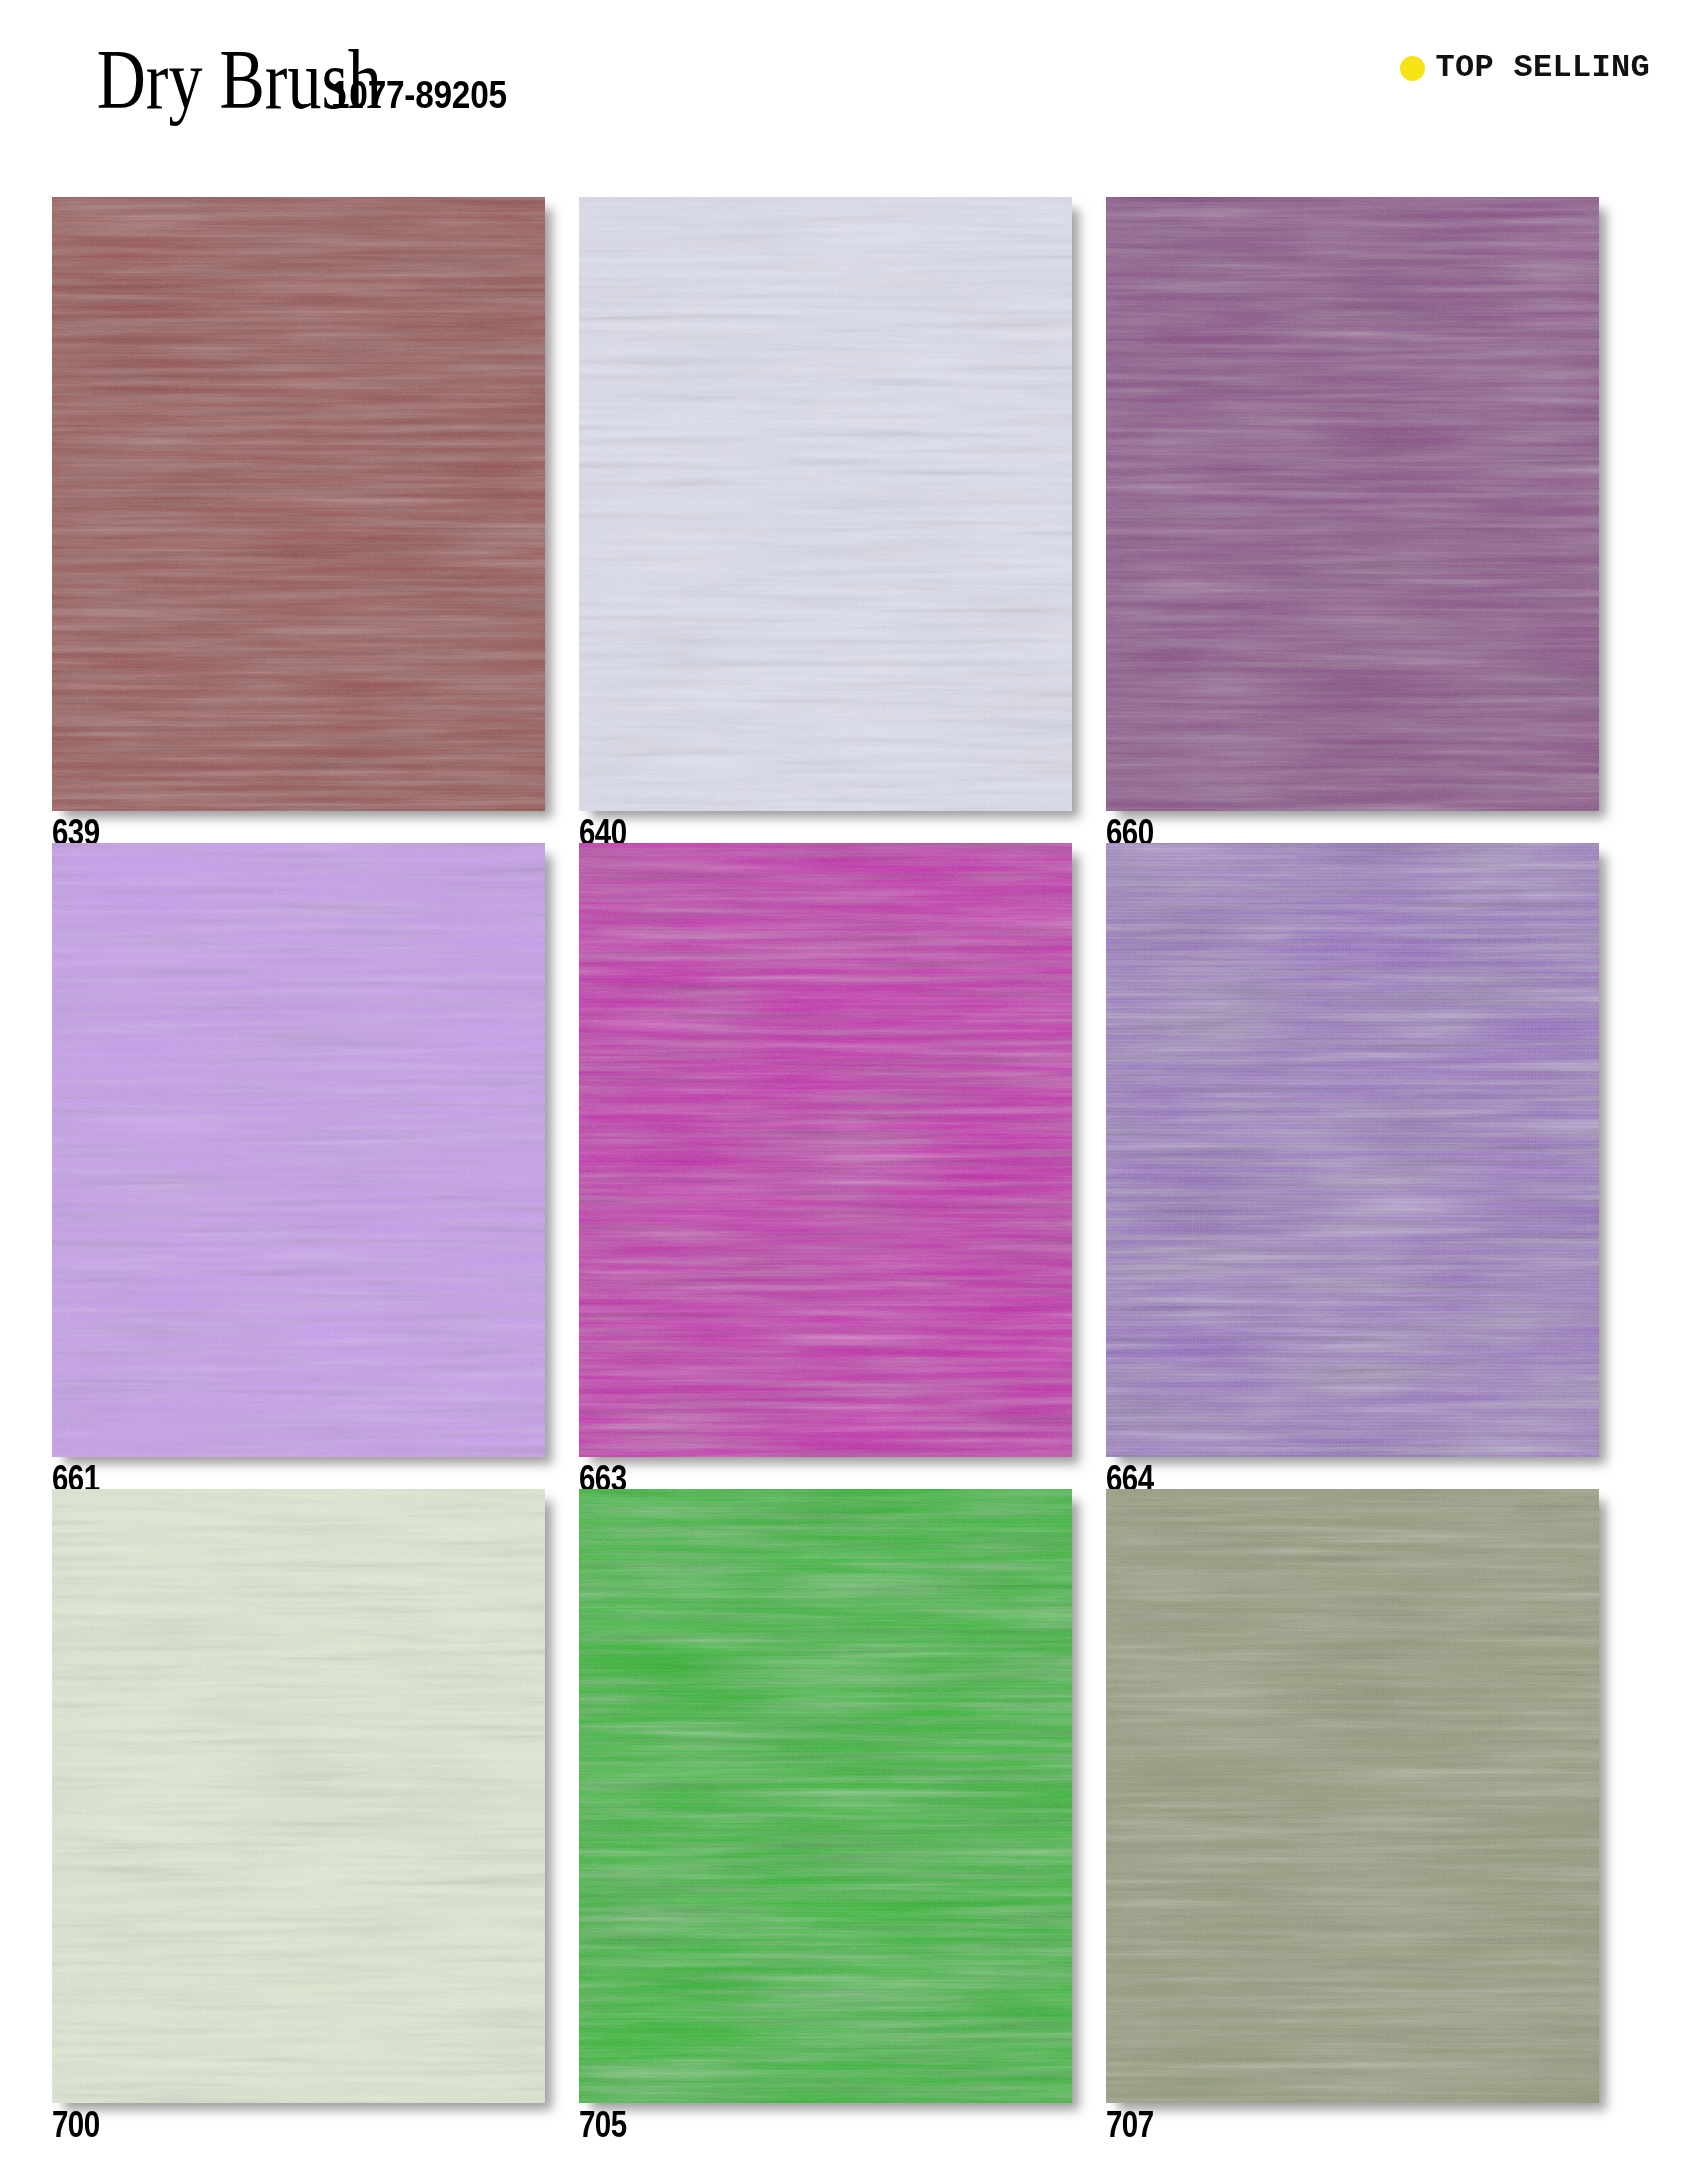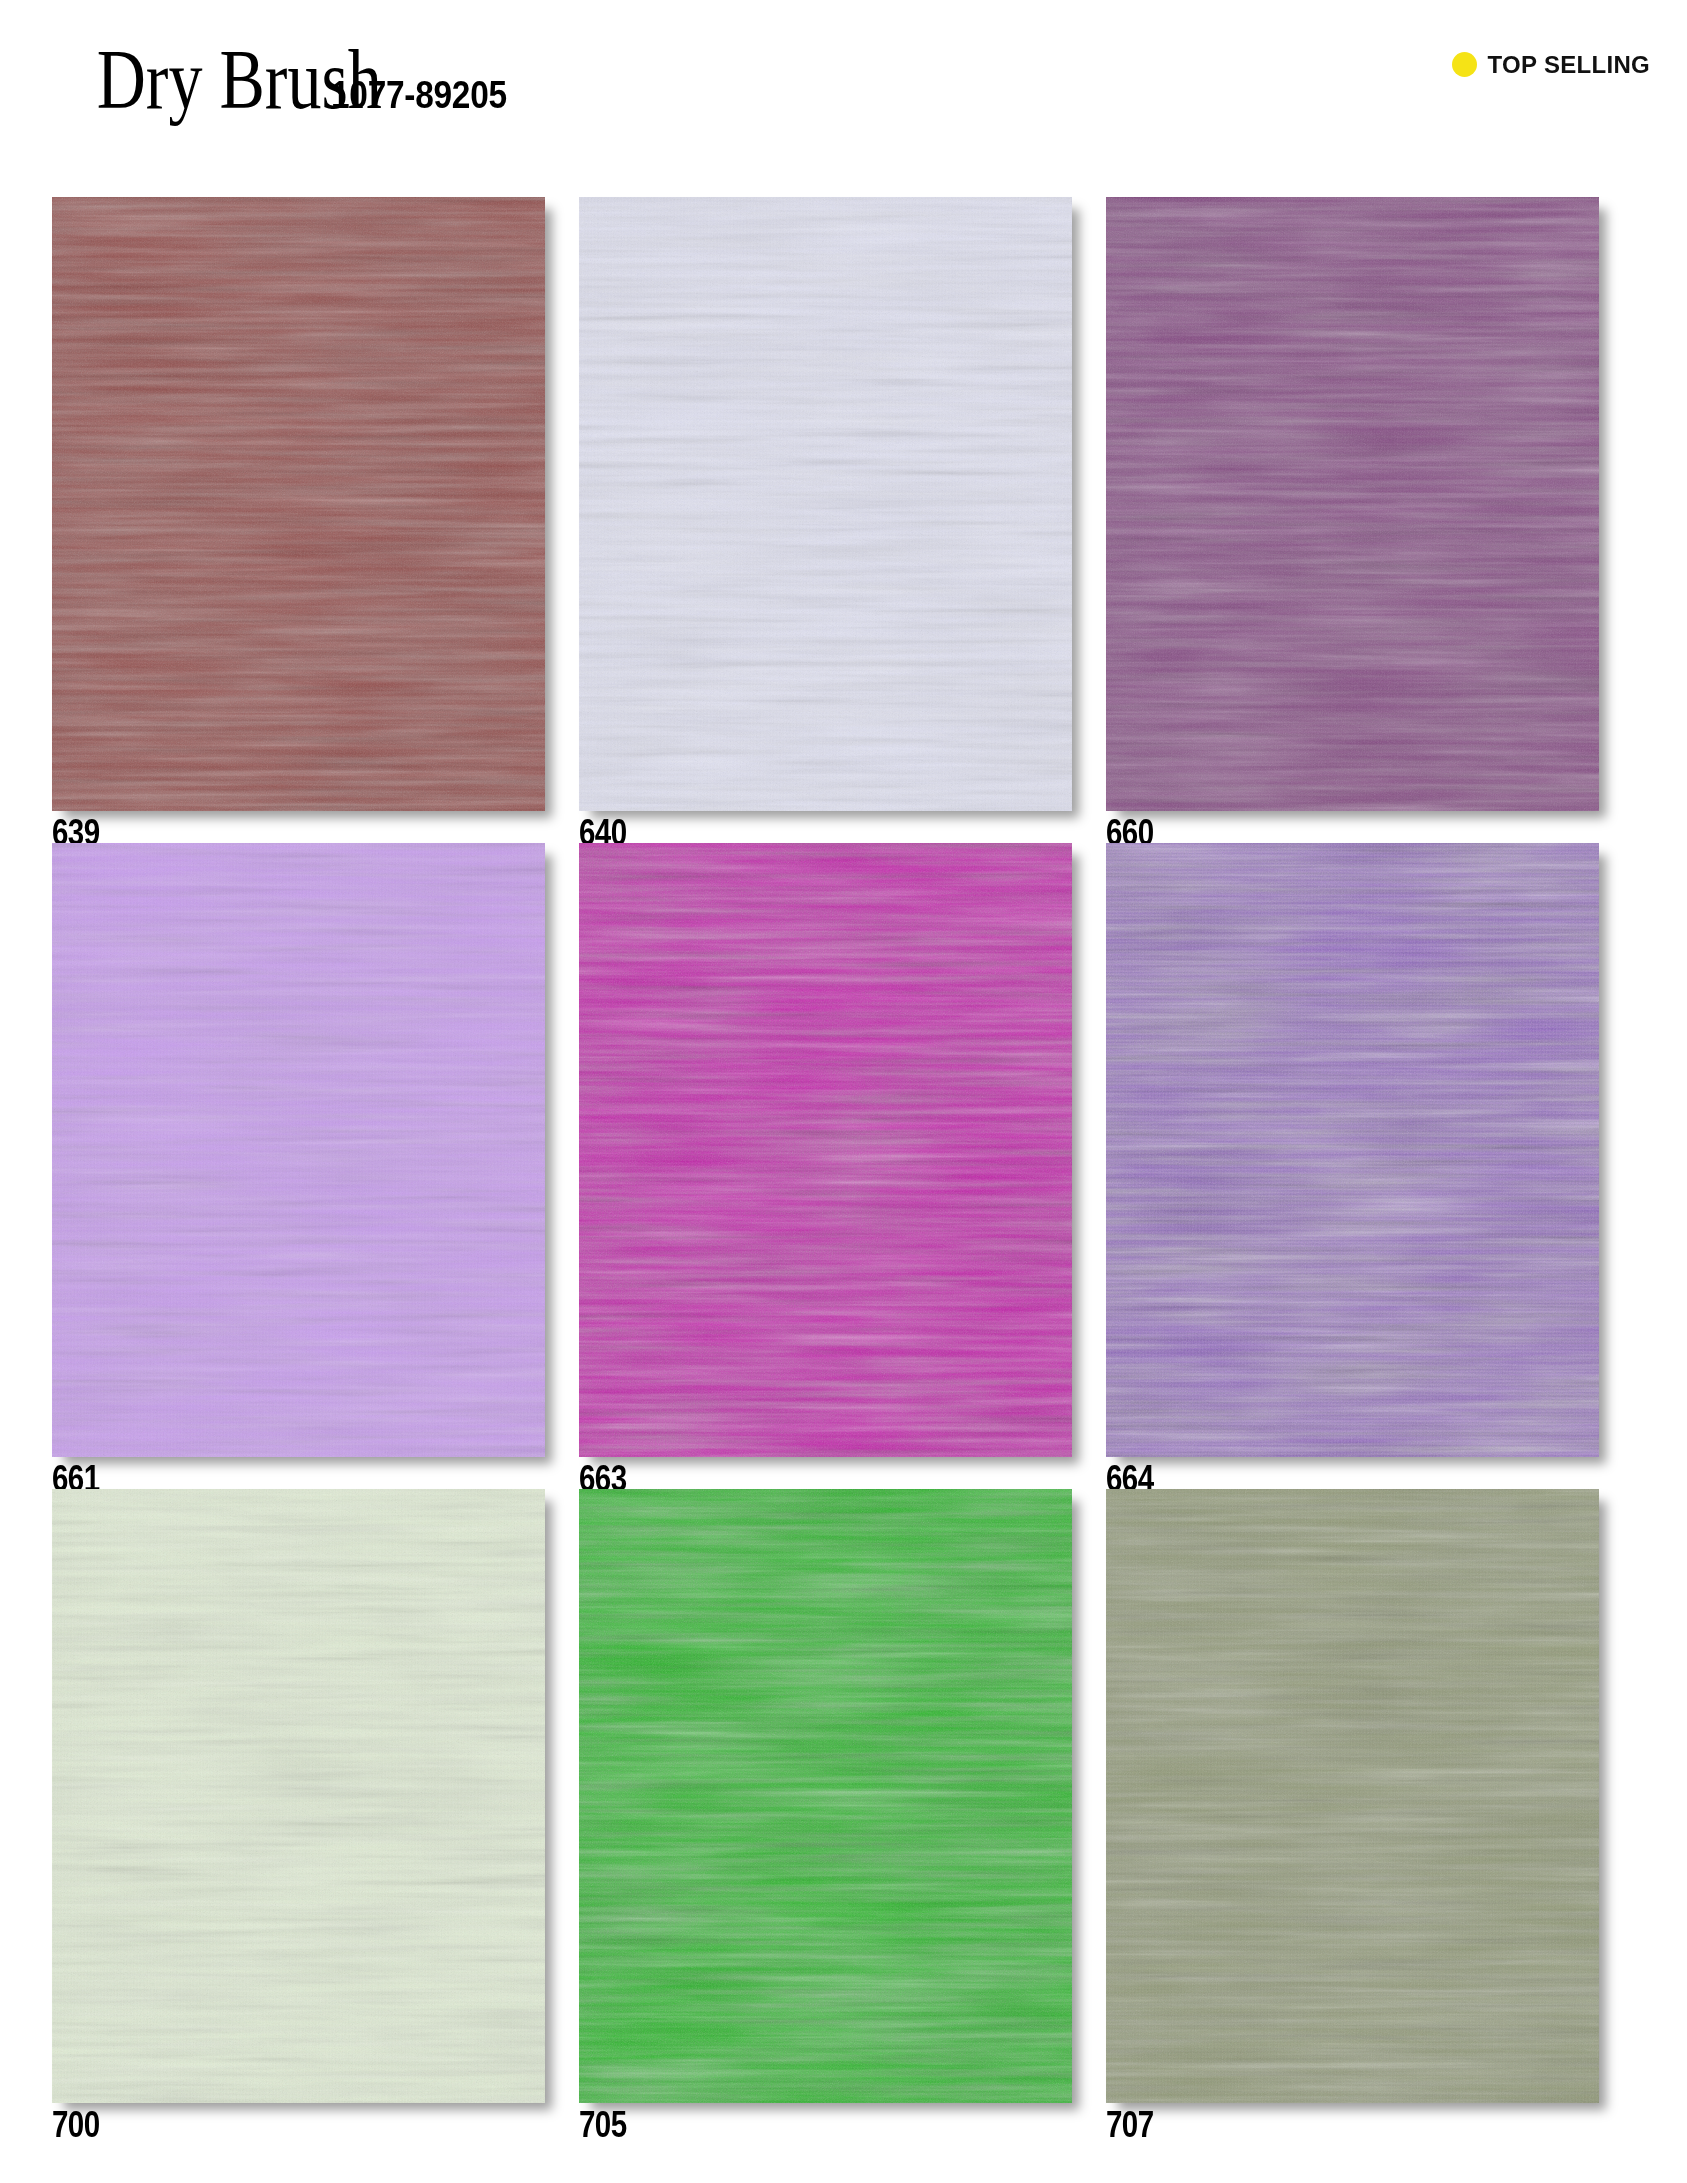--- a/index.html
+++ b/index.html
@@ -70,23 +70,23 @@
     gap: 10.6px;
   }
   .badge-dot {
     width: 25px;
     height: 25px;
     border-radius: 50%;
     background: #F5E316;
     flex: 0 0 auto;
   }
   .badge-label {
-    font-family: Liberation Sans, sans-serif;
+    font-family: Liberation Mono, monospace;
     font-weight: 700;
-    font-size: 24px;
+    font-size: 32px;
     line-height: 1;
     color: #111111;
     letter-spacing: 0.3px;
     white-space: nowrap;
   }
 
   
   .grid {
     position: absolute;
     left: 52px;

